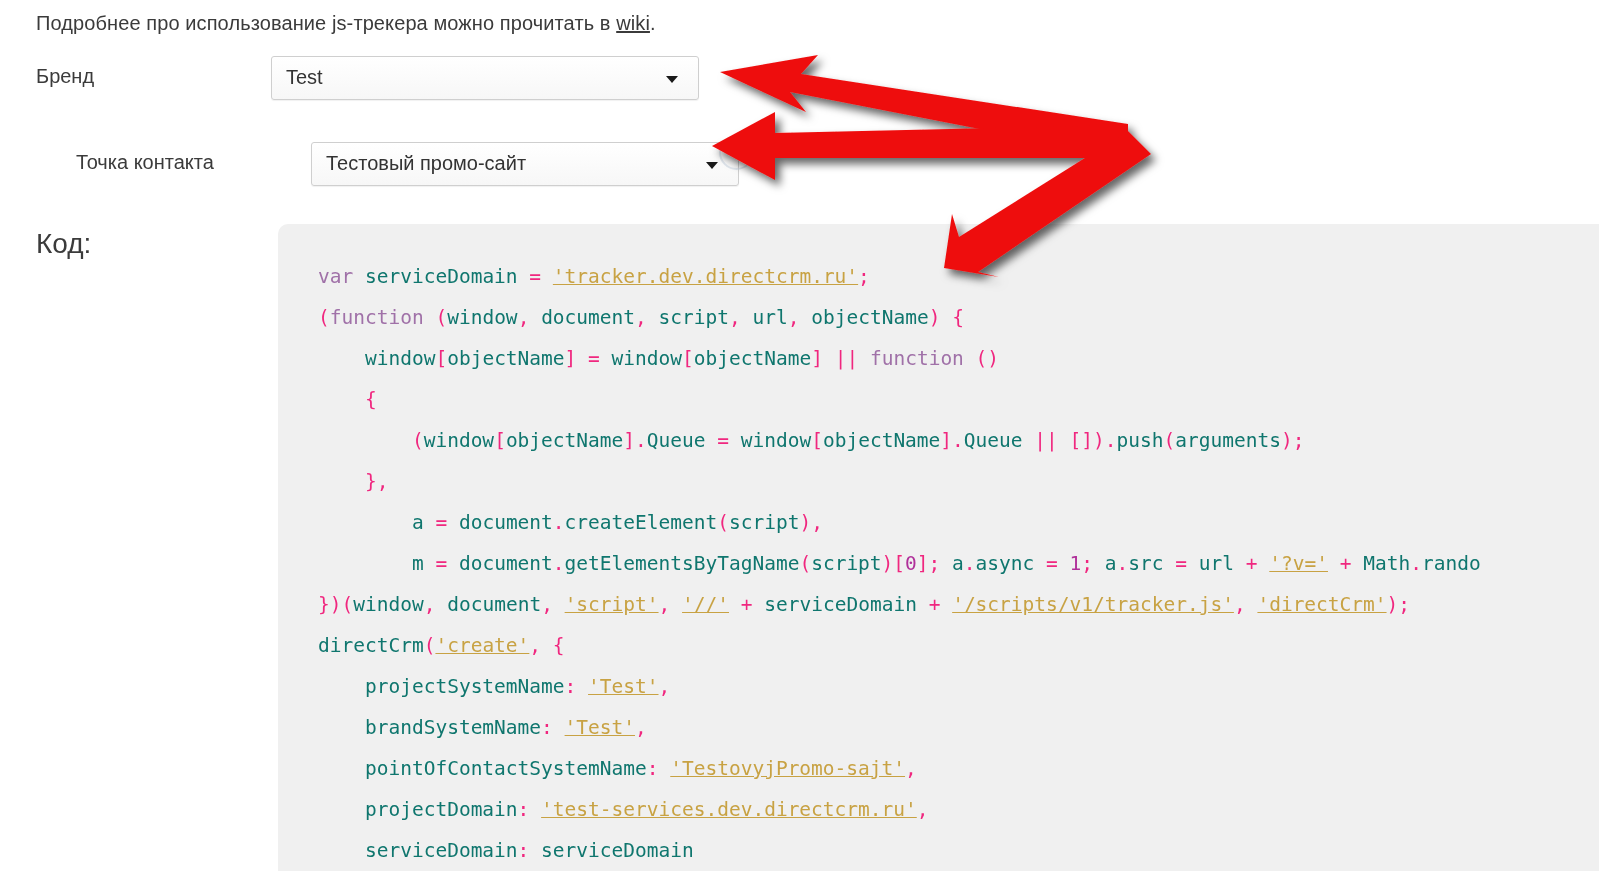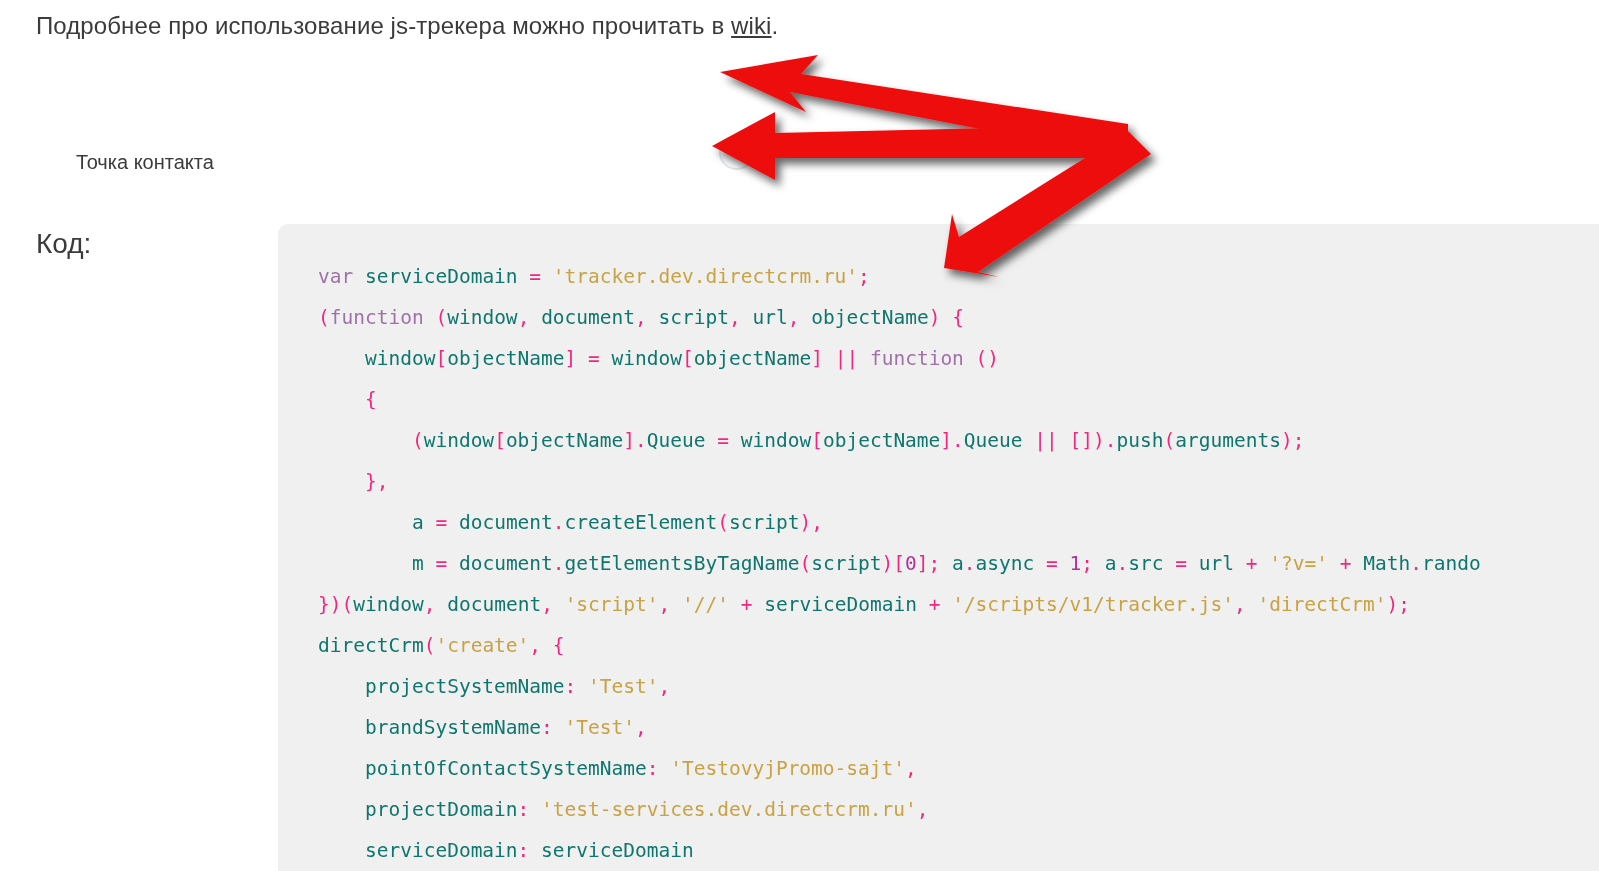--- a/index.html
+++ b/index.html
@@ -17,21 +17,21 @@
     height: 871px;
     background: #ffffff;
     overflow: hidden;
   }
 
   
   .intro {
     position: absolute;
     left: 36px;
     top: 12px;
-    font-size: 24px;
+    font-size: 20px;
     color: #3b3b3b;
     white-space: nowrap;
     letter-spacing: 0.1px;
   }
   .intro a {
     color: #3b3b3b;
     text-decoration: underline;
   }
 
   
@@ -127,21 +127,21 @@
   }
   .code-line {
     padding-left: 40px;
     white-space: pre;
     height: 41px;
   }
 
   
   .t-kw   { color: #a071a8; text-align: right; }
   .t-op   { color: #f0277f; }
-  .t-str  { color: #c8a243; }
+  .t-str  { color: #c8a243; text-decoration: underline; }
   .t-num  { color: #b0309a; }
   .t-pl   { color: #0f766e; }
 
   
   .arrows {
     position: absolute;
     left: 0; top: 0;
     width: 1599px;
     height: 871px;
     pointer-events: none;
@@ -149,23 +149,34 @@
 </style>
 </head>
 <body>
 
 <div id="page">
 
   <div class="intro">
     <span>Подробнее про использование js-трекера можно прочитать в </span><a href="#">wiki</a><span>.</span>
   </div>
 
+  <div class="form-row row-brand">
+    <div class="field-label">Бренд</div>
+    <div class="select-box">
+      <div class="select-value">Test</div>
+      <div class="select-caret"></div>
+    </div>
+  </div>
 
   <div class="form-row row-poc">
     <div class="field-label">Точка контакта</div>
+    <div class="select-box">
+      <div class="select-value">Тестовый промо-сайт</div>
+      <div class="select-caret"></div>
+    </div>
   </div>
 
   <div class="spinner"></div>
 
   <div class="code-label">Код:</div>
 
   <div class="code-block">
     <div class="code-lines" id="code-lines"><div class="code-line"><span class="t-kw">var</span> <span class="t-pl">serviceDomain</span> <span class="t-op">=</span> <span class="t-str">'tracker.dev.directcrm.ru'</span><span class="t-op">;</span></div><div class="code-line"><span class="t-op">(</span><span class="t-kw">function</span> <span class="t-op">(</span><span class="t-pl">window</span><span class="t-op">,</span> <span class="t-pl">document</span><span class="t-op">,</span> <span class="t-pl">script</span><span class="t-op">,</span> <span class="t-pl">url</span><span class="t-op">,</span> <span class="t-pl">objectName</span><span class="t-op">)</span> <span class="t-op">{</span></div><div class="code-line">    <span class="t-pl">window</span><span class="t-op">[</span><span class="t-pl">objectName</span><span class="t-op">]</span> <span class="t-op">=</span> <span class="t-pl">window</span><span class="t-op">[</span><span class="t-pl">objectName</span><span class="t-op">]</span> <span class="t-op">|</span><span class="t-op">|</span> <span class="t-kw">function</span> <span class="t-op">(</span><span class="t-op">)</span></div><div class="code-line">    <span class="t-op">{</span></div><div class="code-line">        <span class="t-op">(</span><span class="t-pl">window</span><span class="t-op">[</span><span class="t-pl">objectName</span><span class="t-op">]</span><span class="t-op">.</span><span class="t-pl">Queue</span> <span class="t-op">=</span> <span class="t-pl">window</span><span class="t-op">[</span><span class="t-pl">objectName</span><span class="t-op">]</span><span class="t-op">.</span><span class="t-pl">Queue</span> <span class="t-op">|</span><span class="t-op">|</span> <span class="t-op">[</span><span class="t-op">]</span><span class="t-op">)</span><span class="t-op">.</span><span class="t-pl">push</span><span class="t-op">(</span><span class="t-pl">arguments</span><span class="t-op">)</span><span class="t-op">;</span></div><div class="code-line">    <span class="t-op">}</span><span class="t-op">,</span></div><div class="code-line">        <span class="t-pl">a</span> <span class="t-op">=</span> <span class="t-pl">document</span><span class="t-op">.</span><span class="t-pl">createElement</span><span class="t-op">(</span><span class="t-pl">script</span><span class="t-op">)</span><span class="t-op">,</span></div><div class="code-line">        <span class="t-pl">m</span> <span class="t-op">=</span> <span class="t-pl">document</span><span class="t-op">.</span><span class="t-pl">getElementsByTagName</span><span class="t-op">(</span><span class="t-pl">script</span><span class="t-op">)</span><span class="t-op">[</span><span class="t-num">0</span><span class="t-op">]</span><span class="t-op">;</span> <span class="t-pl">a</span><span class="t-op">.</span><span class="t-pl">async</span> <span class="t-op">=</span> <span class="t-num">1</span><span class="t-op">;</span> <span class="t-pl">a</span><span class="t-op">.</span><span class="t-pl">src</span> <span class="t-op">=</span> <span class="t-pl">url</span> <span class="t-op">+</span> <span class="t-str">'?v='</span> <span class="t-op">+</span> <span class="t-pl">Math</span><span class="t-op">.</span><span class="t-pl">rando</span></div><div class="code-line"><span class="t-op">}</span><span class="t-op">)</span><span class="t-op">(</span><span class="t-pl">window</span><span class="t-op">,</span> <span class="t-pl">document</span><span class="t-op">,</span> <span class="t-str">'script'</span><span class="t-op">,</span> <span class="t-str">'//'</span> <span class="t-op">+</span> <span class="t-pl">serviceDomain</span> <span class="t-op">+</span> <span class="t-str">'/scripts/v1/tracker.js'</span><span class="t-op">,</span> <span class="t-str">'directCrm'</span><span class="t-op">)</span><span class="t-op">;</span></div><div class="code-line"><span class="t-pl">directCrm</span><span class="t-op">(</span><span class="t-str">'create'</span><span class="t-op">,</span> <span class="t-op">{</span></div><div class="code-line">    <span class="t-pl">projectSystemName</span><span class="t-op">:</span> <span class="t-str">'Test'</span><span class="t-op">,</span></div><div class="code-line">    <span class="t-pl">brandSystemName</span><span class="t-op">:</span> <span class="t-str">'Test'</span><span class="t-op">,</span></div><div class="code-line">    <span class="t-pl">pointOfContactSystemName</span><span class="t-op">:</span> <span class="t-str">'TestovyjPromo-sajt'</span><span class="t-op">,</span></div><div class="code-line">    <span class="t-pl">projectDomain</span><span class="t-op">:</span> <span class="t-str">'test-services.dev.directcrm.ru'</span><span class="t-op">,</span></div><div class="code-line">    <span class="t-pl">serviceDomain</span><span class="t-op">:</span> <span class="t-pl">serviceDomain</span></div></div>
   </div>
 

